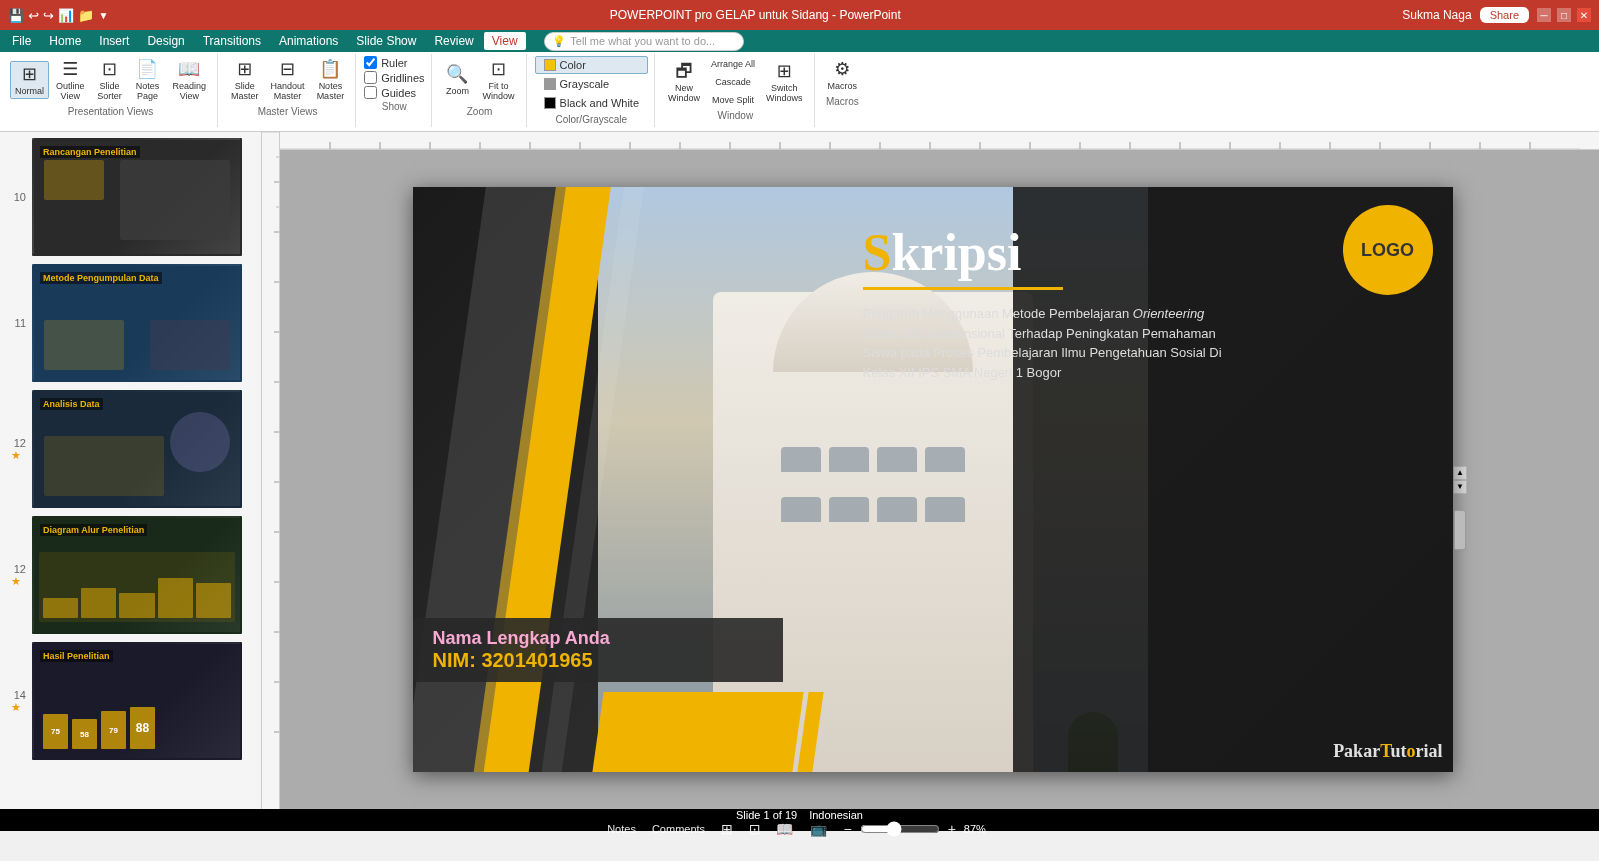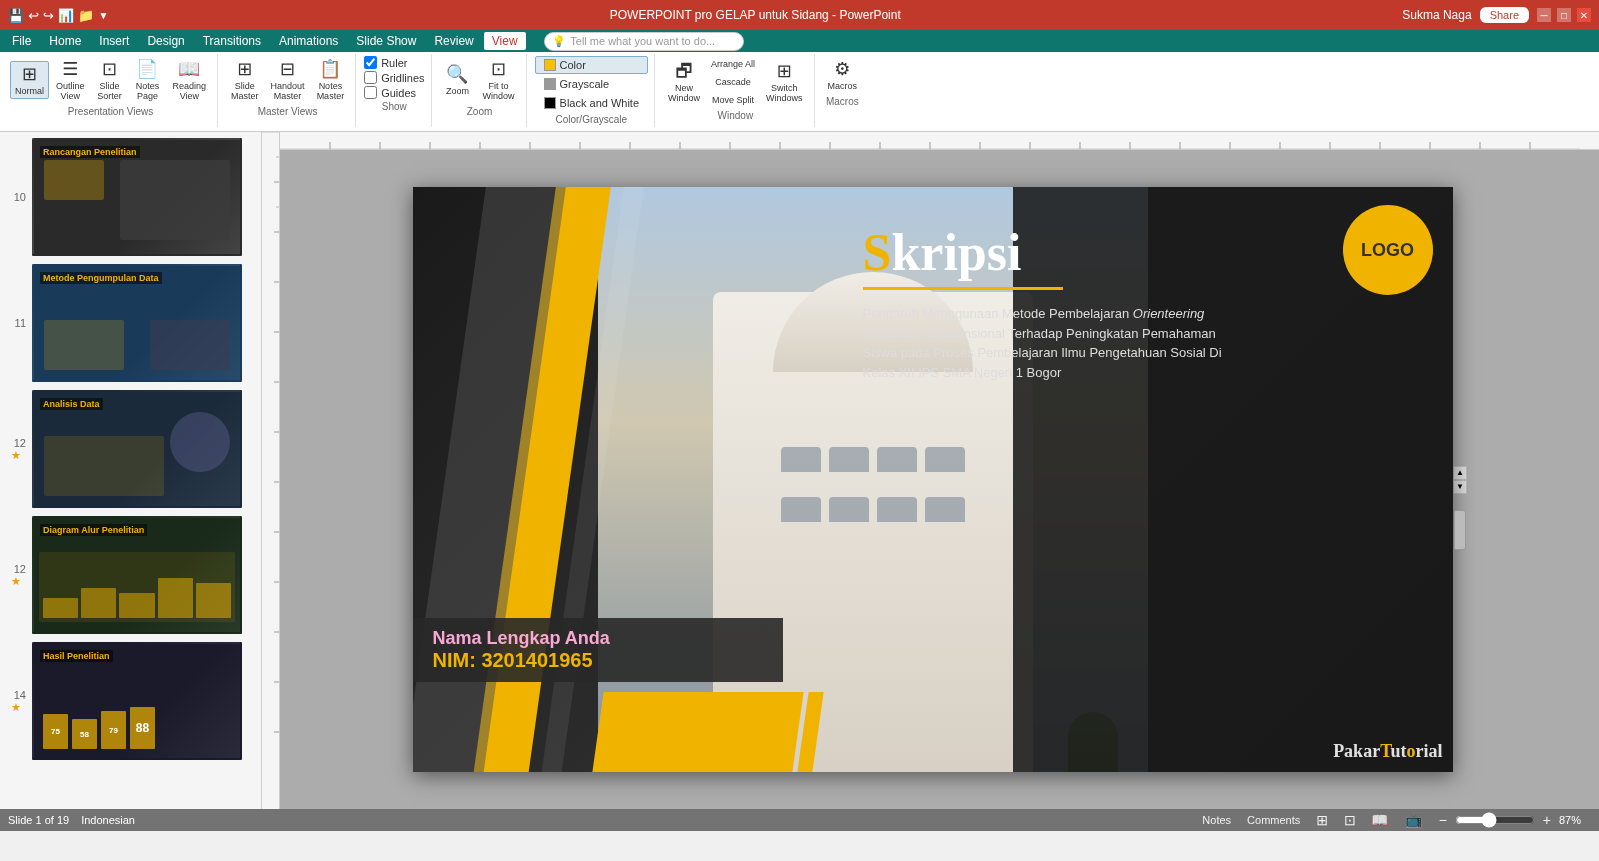--- a/index.html
+++ b/index.html
@@ -232,27 +232,28 @@
       width: 18px;
       background: #f5f5f5;
       border-right: 1px solid #ccc;
       position: relative;
       overflow: hidden;
     }
 
     
     #status-bar {
       height: 22px;
-      background: #737373;
+      background: #000000;
       display: flex;
       align-items: center;
       justify-content: space-between;
       padding: 0 8px;
       color: white;
       font-size: 11px;
+      flex-direction: column;
     }
     #status-bar .left { display: flex; gap: 12px; align-items: center; }
     #status-bar .right { display: flex; gap: 8px; align-items: center; }
     .status-icon-btn {
       color: white;
       cursor: pointer;
       font-size: 14px;
       padding: 0 4px;
       opacity: 0.9;
     }

